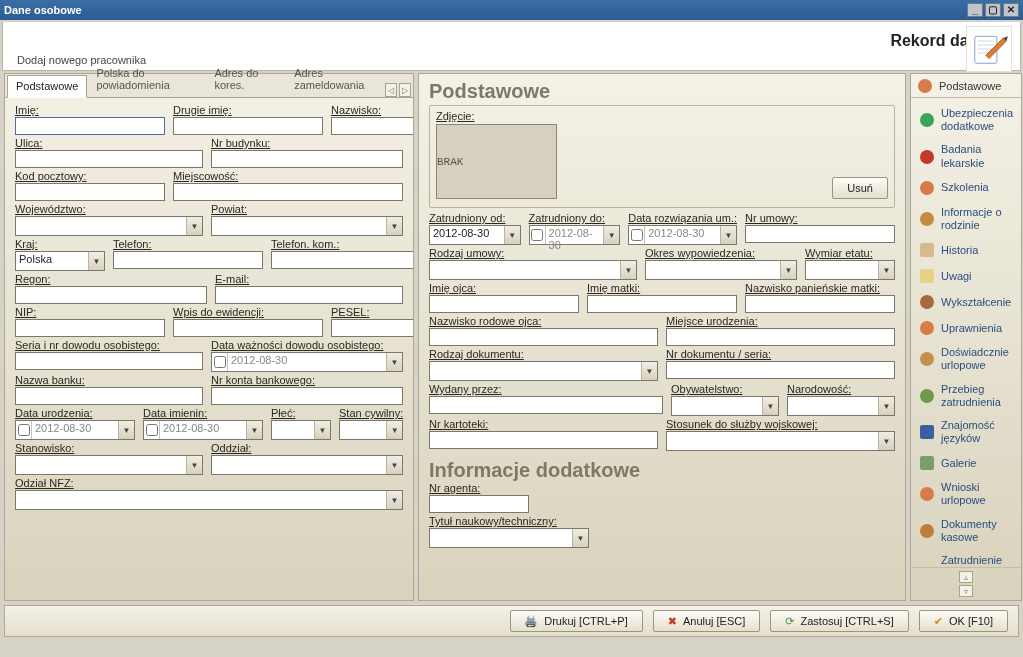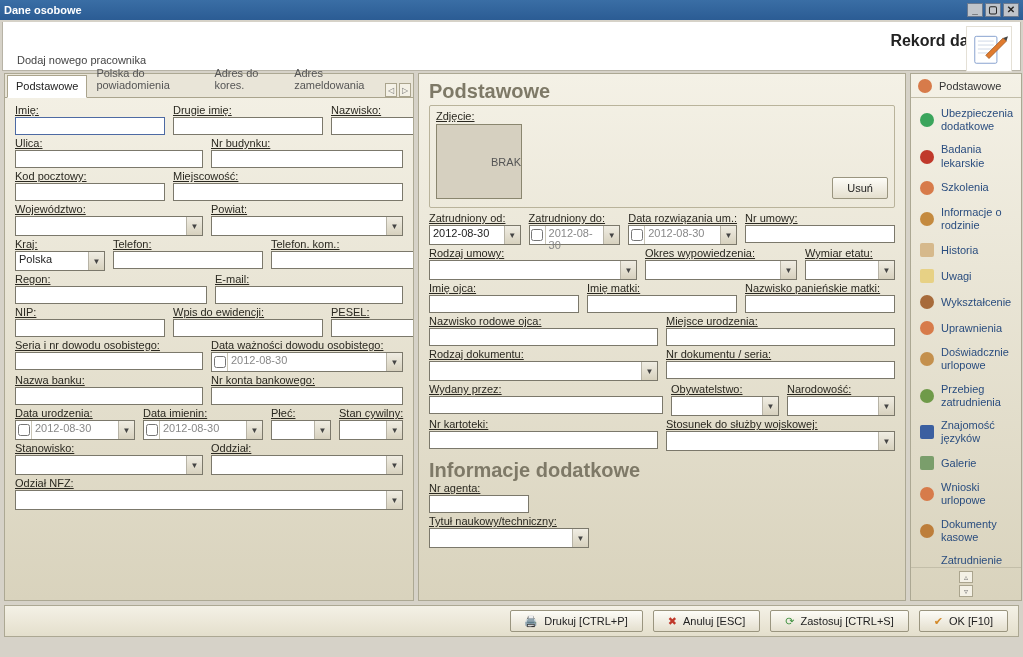--- a/index.html
+++ b/index.html
@@ -30,21 +30,21 @@
   .combo .val { flex:1; padding:1px 3px; font-size:11px; color:#222; }
   .combo .arr { width:16px; border-left:1px solid #b7b3a6; background:linear-gradient(#f0ede3,#d7d1be); display:flex; align-items:center; justify-content:center; font-size:8px; color:#444; }
   .date { display:flex; align-items:stretch; height:20px; border:1px solid #7b786b; background:#fff; }
   .date .chk { width:16px; display:flex; align-items:center; justify-content:center; border-right:1px solid #c9c5b6; }
   .date .chk input { width:12px; height:12px; margin:0; }
   .date .val { flex:1; padding:1px 3px; color:#888; font-size:11px; }
   .date .arr { width:16px; border-left:1px solid #b7b3a6; background:linear-gradient(#f0ede3,#d7d1be); display:flex; align-items:center; justify-content:center; font-size:8px; color:#444; }
   .row { display:flex; gap:8px; }
   .row > .fld { flex:1 1 0; }
   .section-title { font-size:20px; font-weight:bold; color:#7e7967; }
-  .photo { width:86px; height:75px; background:#d6d0c0; border:1px solid #8a866f; display:flex; align-items:center; justify-content:flex-end; color:#555; font-size:11px; }
+  .photo { width:121px; height:75px; background:#d6d0c0; border:1px solid #8a866f; display:flex; align-items:center; justify-content:flex-start; color:#555; font-size:11px;font-family:Liberation Mono, monospace; }
   .button { height:22px; border:1px solid #9a957f; background:linear-gradient(#fdfcf7,#e4dfce); padding:0 14px; display:inline-flex; align-items:center; gap:6px; font-size:11px; cursor:pointer; border-radius:2px; }
   .right .r-head { height:24px; display:flex; align-items:center; padding:0 6px; font-size:11px; color:#333; border-bottom:1px solid #c3bea9; }
   .right .r-head .ic { width:16px; height:16px; margin-right:6px; display:inline-flex; align-items:center; justify-content:center; }
   .right ul { list-style:none; margin:2px; padding:2px 2px; overflow:auto; flex:1; }
   .right li { display:flex; align-items:center; gap:6px; padding:5px 4px; font-size:11px; color:#2a4d7f; cursor:pointer; line-height:1.2; }
   .right li .ic { width:16px; height:16px; flex:none; display:inline-flex; align-items:center; justify-content:center; }
   .right .arrows { display:flex; flex-direction:column; align-items:center; padding:2px; border-top:1px solid #c3bea9; }
   .right .arrows span { width:14px; height:12px; border:1px solid #aaa48d; background:#f4f1e6; display:flex; align-items:center; justify-content:center; font-size:8px; color:#777; margin:1px; }
   .bottom { margin:0 4px 4px 4px; border:1px solid #aca893; background:linear-gradient(#f4f1e6,#e4dfcc); height:32px; display:flex; align-items:center; justify-content:flex-end; padding:0 10px; gap:10px; }
   .iball { width:14px; height:14px; border-radius:50%; display:inline-block; }

